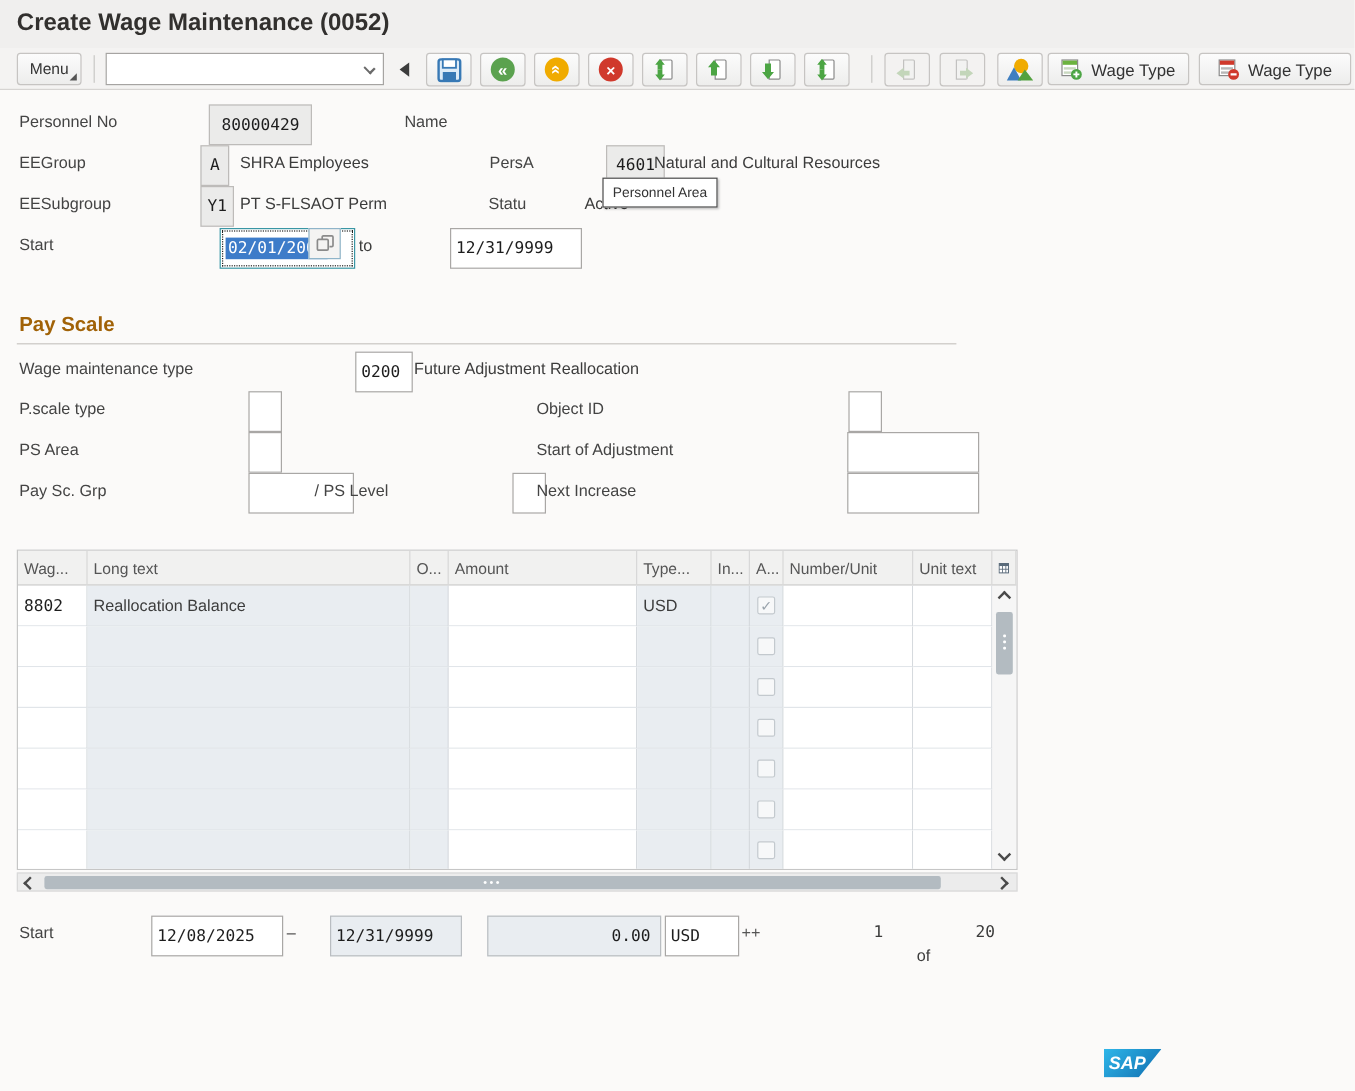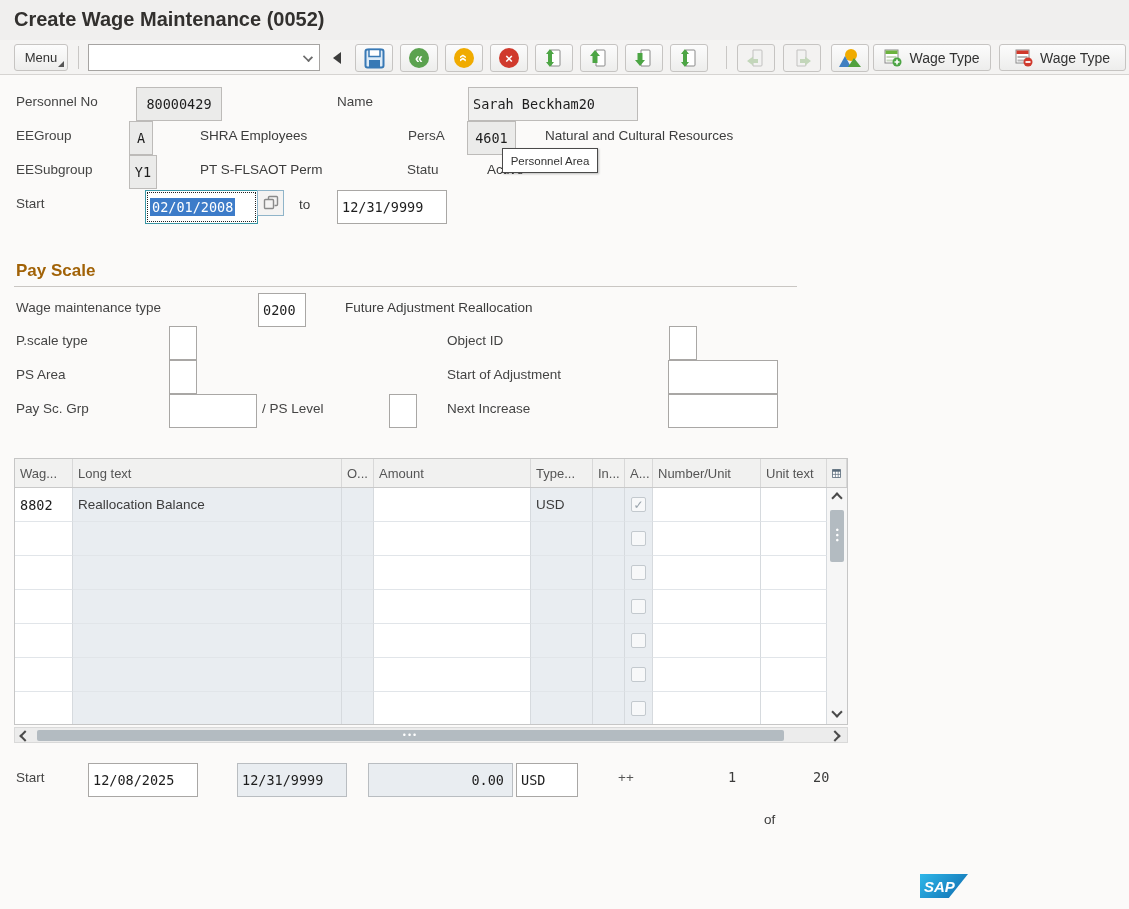--- a/index.html
+++ b/index.html
@@ -23,21 +23,21 @@
   .circ { width:20px; height:20px; border-radius:50%; color:#fff; display:flex; align-items:center; justify-content:center; font-weight:bold; font-size:14px; line-height:1; }
   .c-back { background:#5ba24f; }
   .c-exit { background:#f0ab00; transform:rotate(90deg); }
   .c-cancel { background:#d0392c; font-size:13px; transform:none; }
   .wt-btn { display:flex; gap:7px; padding:0 10px; font-size:14px; }
   .wt1 { left:873px; width:118px; } .wt2 { left:999px; width:127px; }
 
   
   .lbl { position:absolute; font-size:13.5px; color:#444; white-space:nowrap; }
   .rotext { position:absolute; font-size:13.5px; color:#3c3c3c; white-space:nowrap;margin-left:20px; }
-  .fld { position:absolute; height:26px; border:1px solid #a9a7a5; background:#fff; font-family:"DejaVu Sans Mono",monospace; font-size:13.5px; color:#1d1d1d; display:flex; align-items:center; padding:16px 4px; white-space:nowrap; overflow:hidden; }
+  .fld { position:absolute; height:26px; border:1px solid #a9a7a5; background:#fff; font-family:"DejaVu Sans Mono",monospace; font-size:13.5px; color:#1d1d1d; display:flex; align-items:center; padding:16px 4px; white-space:nowrap; overflow:hidden;margin-left:38px; }
   .fld.ro { background:#ebebea; border-color:#bdbbb9; }
   .fld.ro2 { background:#e9edf1; border-color:#b9bdc1; }
   .fld.center { justify-content:center; }
   .fld.right { justify-content:flex-end; padding-right:8px; }
   .fld.focus { border:1px solid #3a96a4; outline:1px dotted #222; outline-offset:-3px; }
   .sel { background:#3d7cc9; color:#fff; padding:1px 2px; }
   .copy-btn { position:absolute; left:257px; top:190px; width:27px; height:26px; background:#f4f3f2; border:1px solid #8fb4c9; display:flex; align-items:center; justify-content:center; z-index:2; }
   .tooltip { position:absolute; left:502px; top:148px; width:96px; height:25px; background:#fff; border:1px solid #4a4a4a; box-shadow:1px 1px 2px rgba(0,0,0,.25); font-size:11.5px; color:#333; display:flex; align-items:center; justify-content:center; z-index:5; }
   .sect-head { position:absolute; left:16px; top:261px; font-size:17px; font-weight:bold; color:#a16207; }
   .sect-rule { position:absolute; left:14px; top:286px; width:783px; height:1px; background:#c9c6c3; }
@@ -171,21 +171,20 @@
         <circle cx="13" cy="13" r="4.5" fill="#d0392c"></circle>
         <path d="M10.5 13h5" stroke="#fff" stroke-width="1.8"></path>
       </svg>
       <span>Wage Type</span>
     </div>
   </div>
 
   <div class="lbl" style="left:16px;top:94px">Personnel No</div>
   <div class="fld ro center" style="left:136px;top:87px;width:86px">80000429</div>
   <div class="lbl" style="left:337px;top:94px">Name</div>
-  <div class="fld ro" style="left:468px;top:87px;width:170px;background:#f0f0ef">Sarah Beckham20</div>
 
   <div class="lbl" style="left:16px;top:128px">EEGroup</div>
   <div class="fld ro center" style="left:129px;top:121px;width:24px">A</div>
   <div class="rotext" style="left:180px;top:128px">SHRA Employees</div>
   <div class="lbl" style="left:408px;top:128px">PersA</div>
   <div class="fld ro center" style="left:467px;top:121px;width:49px">4601</div>
   <div class="rotext" style="left:525px;top:128px">Natural and Cultural Resources</div>
 
   <div class="lbl" style="left:16px;top:162px">EESubgroup</div>
   <div class="fld ro center" style="left:129px;top:155px;width:28px">Y1</div>
@@ -372,18 +371,18 @@
   </div>
 
   <div class="lbl" style="left:16px;top:770px">Start</div>
   <div class="fld" style="left:88px;top:763px;width:110px">12/08/2025</div>
   <div class="rotext" style="left:219px;top:770px">–</div>
   <div class="fld ro2" style="left:237px;top:763px;width:110px">12/31/9999</div>
   <div class="fld ro2 right" style="left:368px;top:763px;width:145px">0.00</div>
   <div class="fld" style="left:516px;top:763px;width:62px">USD</div>
   <div class="rotext" style="left:598px;top:770px;color:#555">++</div>
   <div class="rotext" style="left:708px;top:769px;font-family:'DejaVu Sans Mono',monospace">1</div>
-  <div class="rotext" style="left:744px;top:812px">of</div>
+  <div class="rotext" style="left:744px;top:789px">of</div>
   <div class="rotext" style="left:793px;top:769px;font-family:'DejaVu Sans Mono',monospace">20</div>
 
   <div class="sap-logo">SAP</div>
 
 </div>
 
 </body></html>

